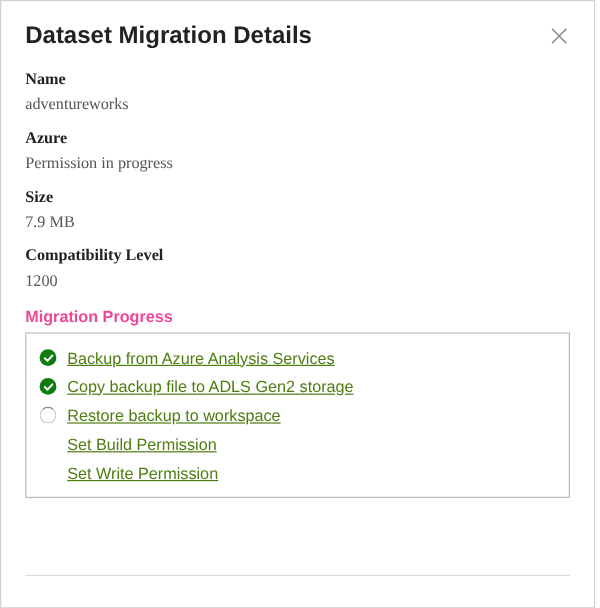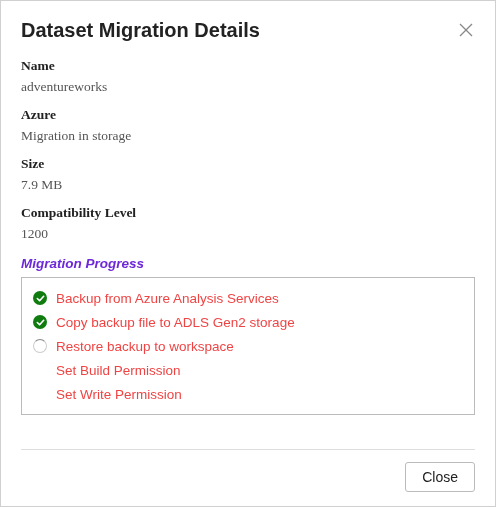--- a/index.html
+++ b/index.html
@@ -55,35 +55,35 @@
       color: #222;
       margin-bottom: 5px;
     }
     .field-value {
       font-size: 13.5px;
       color: #555;
     }
     .section-label {
       font-size: 13.5px;
       font-weight: 600;
-      color: #6d28d9;
+      color: #ec4899;
       margin-top: 2px;
       margin-bottom: 6px;
-      font-style: italic;
     }
     .progress-box {
       border: 1px solid #bbb;
       padding: 8px 10px 8px 10px;
     }
     .progress-item {
       display: flex;
       align-items: center;
       padding: 4px 0;
       font-size: 13.5px;
-      color: #ef4444;
+      color: #4d7c0f;
+      text-decoration: underline;
     }
     .progress-icon {
       width: 16px;
       height: 16px;
       margin-right: 8px;
       flex-shrink: 0;
       display: flex;
       align-items: center;
       justify-content: center;
     }
@@ -147,21 +147,21 @@
     </div>
   </div>
 
   <div class="field">
     <div class="field-label">Name</div>
     <div class="field-value">adventureworks</div>
   </div>
 
   <div class="field">
     <div class="field-label">Azure</div>
-    <div class="field-value">Migration in storage</div>
+    <div class="field-value">Permission in progress</div>
   </div>
 
   <div class="field">
     <div class="field-label">Size</div>
     <div class="field-value">7.9 MB</div>
   </div>
 
   <div class="field">
     <div class="field-label">Compatibility Level</div>
     <div class="field-value">1200</div>
@@ -205,17 +205,14 @@
     <div class="progress-item">
       <span class="progress-icon">
         <span class="icon-empty"></span>
       </span>
       <span>Set Write Permission</span>
     </div>
   </div>
 
   <hr class="divider">
 
-  <div class="footer">
-    <button class="close-button">Close</button>
-  </div>
 
 </div>
 
 </body></html>

